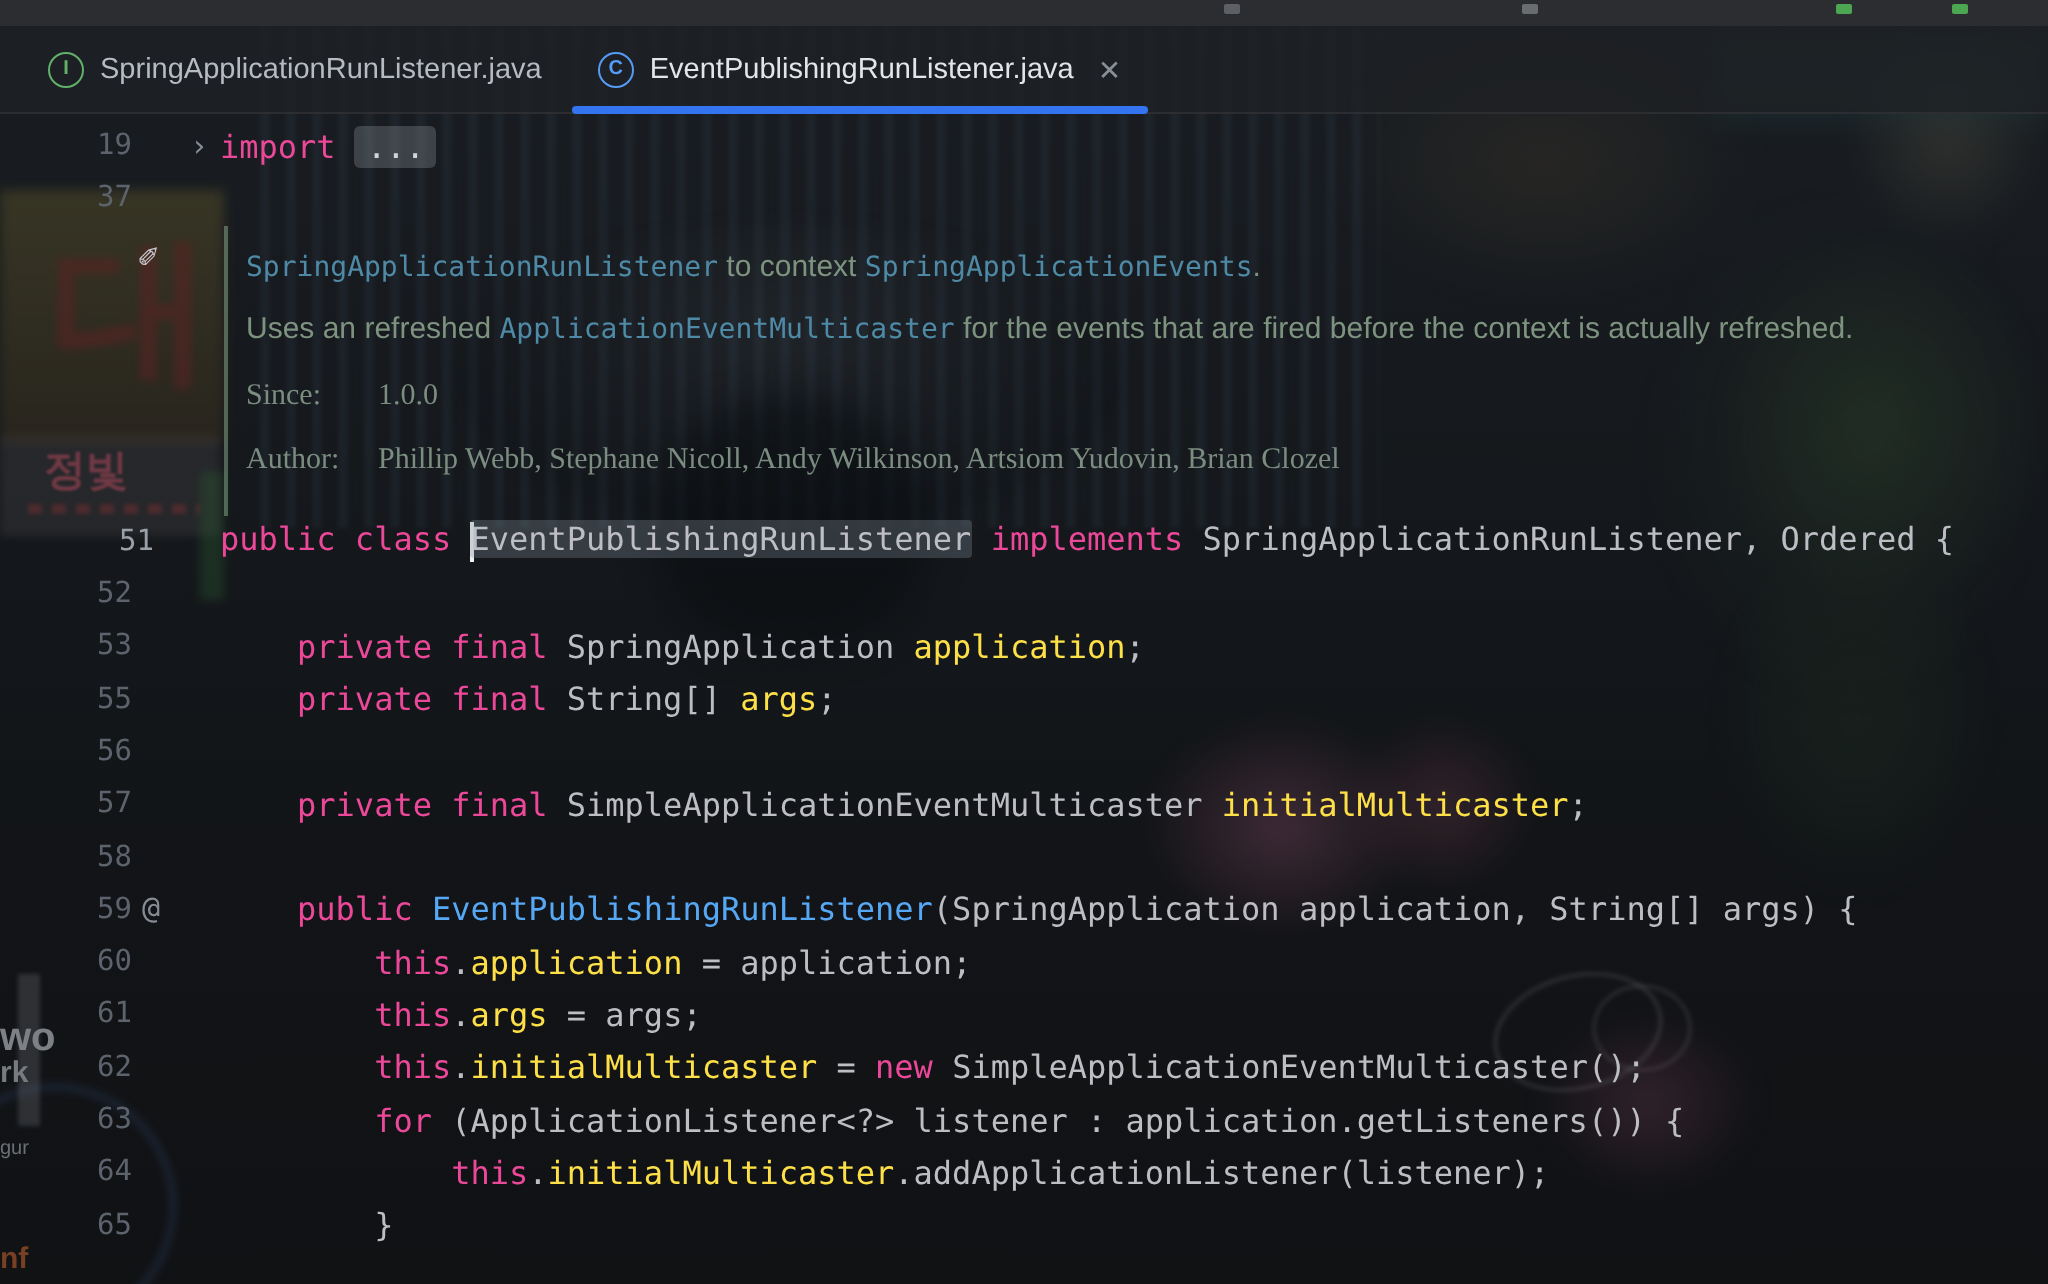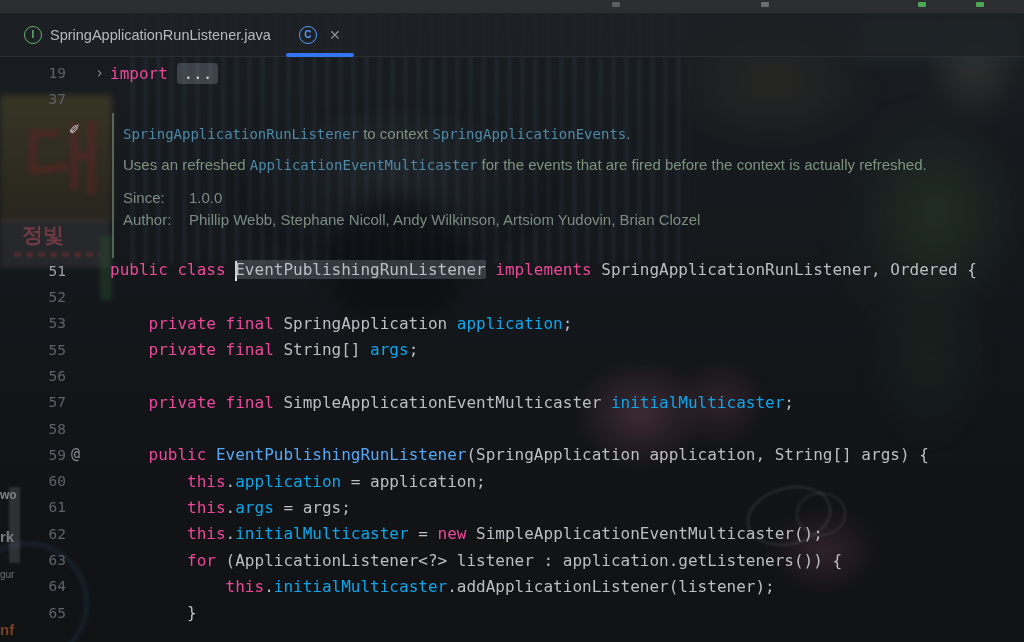--- a/index.html
+++ b/index.html
@@ -39,21 +39,21 @@
   .plants{left:858px;top:118px;width:166px;height:334px;filter:blur(5px);
     background:radial-gradient(closest-side at 50% 28%,rgba(72,112,62,.30),transparent),
                radial-gradient(closest-side at 42% 72%,rgba(52,92,52,.28),transparent);}
   .doodle{left:746px;top:487px;width:82px;height:54px;border:2px solid rgba(225,225,235,.22);
     border-radius:50%;transform:rotate(-14deg);filter:blur(1px);}
   .doodle2{left:796px;top:492px;width:46px;height:40px;border:2px solid rgba(225,225,235,.18);
     border-radius:50%;filter:blur(1px);}
   .bluearc{left:-34px;top:542px;width:116px;height:116px;border:3px solid rgba(92,142,222,.30);
     border-radius:50%;filter:blur(2px);}
   .whitestrip{left:9px;top:487px;width:11px;height:76px;background:rgba(176,181,189,.32);filter:blur(1px);}
-  .frag-wo{left:0;top:488px;font-size:12px;font-weight:700;color:#ced2d7;}
+  .frag-wo{left:0;top:508px;font-size:20px;font-weight:700;color:#ced2d7;}
   .frag-rk{left:0;top:528px;font-size:15px;font-weight:700;color:#c3c7cd;}
   .frag-gur{left:0;top:569px;font-size:10px;color:#aeb3ba;}
   .frag-nf{left:0;top:621px;font-size:15px;font-weight:700;color:#c4622d;}
 
   
   .menubar{position:absolute;top:0;left:0;right:0;height:13px;background:#2b2d30;z-index:6;}
   .menubar .dot{position:absolute;top:2px;width:8px;height:5px;border-radius:1px;}
   .dot-gray1{left:612px;background:#5c5f63;}
   .dot-gray2{left:761px;background:#6a6d70;}
   .dot-green1{left:918px;background:#4da651;}
@@ -75,46 +75,46 @@
   .tclose{margin-left:4px;color:#8a8f96;font-size:14px;line-height:1;}
 
   
   .editor{position:absolute;top:56px;left:0;right:0;bottom:0;z-index:4;
     background:rgba(15,17,20,.42);
     font-family:"DejaVu Sans Mono",monospace;font-size:16px;color:#bcbec4;
     padding-top:4px;}
   .line{display:flex;align-items:center;height:26.3px;}
   .gutter{width:110px;flex:none;display:flex;align-items:center;}
   .lnum{width:66px;text-align:right;color:#5d636c;font-size:14.5px;flex:none;}
-  .lnum.active{color:#9aa0a8;}
+  .lnum.active{color:#9aa0a8;padding-left:11px;}
   .gicon{width:44px;flex:none;color:#878c94;font-size:15px;line-height:1;}
   .gi-right{text-align:right;padding-right:6px;box-sizing:border-box;}
   .gi-left{text-align:left;padding-left:5px;box-sizing:border-box;}
   .code{white-space:pre;}
   .tk-kw{color:#ec4899;}
-  .tk-field{color:#0ea5e9;}
+  .tk-field{color:#fde047;}
   .tk-method{color:#56a8f5;}
   .tk-def{color:#bcbec4;}
   .tk-fold{background:rgba(194,204,214,.22);border-radius:3px;padding:1px 6px;color:#d2d4d8;}
   .tk-hl{background:rgba(128,140,152,.32);border-radius:2px;}
   .caret{display:inline-block;width:2px;height:20px;background:#eef0f2;
     vertical-align:middle;margin-right:-2px;}
 
   
   .docblock{display:flex;height:145px;overflow:hidden;}
   .doc-gutter{width:110px;flex:none;display:flex;align-items:flex-start;padding-top:6px;box-sizing:border-box;}
   .doc-gutter .pencil{width:44px;margin-left:66px;text-align:left;padding-left:3px;
     color:#c6c9ce;font-size:17px;box-sizing:border-box;}
   .doc-body{border-left:2px solid rgba(130,162,132,.55);margin-left:2px;
     padding:10px 0 0 9px;max-width:808px;
     font-family:"Liberation Sans",sans-serif;font-size:15px;color:#7e937f;line-height:21px;}
   .doc-p{margin:0 0 9px 0;}
   .doc-code{font-family:"DejaVu Sans Mono",monospace;font-size:14px;color:#4e89a5;}
-  .doc-fields{margin-top:12px;display:grid;grid-template-columns:66px auto;row-gap:2px;
-    color:#7b8c80;font-size:15px;line-height:20px;}
+  .doc-fields{margin-top:12px;display:grid;grid-template-columns:66px auto;row-gap:12px;
+    color:#7b8c80;font-size:15px;line-height:20px;font-family:Liberation Serif, serif;}
 </style>
 </head>
 <body>
 
 <div class="bg">
   <div class="stripes"></div>
   <div class="shelves"></div>
   <div class="tealtop"></div>
   <div class="signyellow"></div>
   <div class="frag-dae">대</div>
@@ -144,20 +144,21 @@
   <span class="dot dot-green2"></span>
 </div>
 
 <div class="tabbar">
   <div class="tab">
     <span class="ticon ticon-i">I</span>
     <span>SpringApplicationRunListener.java</span>
   </div>
   <div class="tab active">
     <span class="ticon ticon-c">C</span>
+    <span>EventPublishingRunListener.java</span>
     <span class="tclose">✕</span>
     <span class="underline"></span>
   </div>
 </div>
 
 <div class="editor" id="editor">
     <div class="line">
       <div class="gutter">
         <span class="lnum">19</span>
         <span class="gicon gi-right">›</span>

